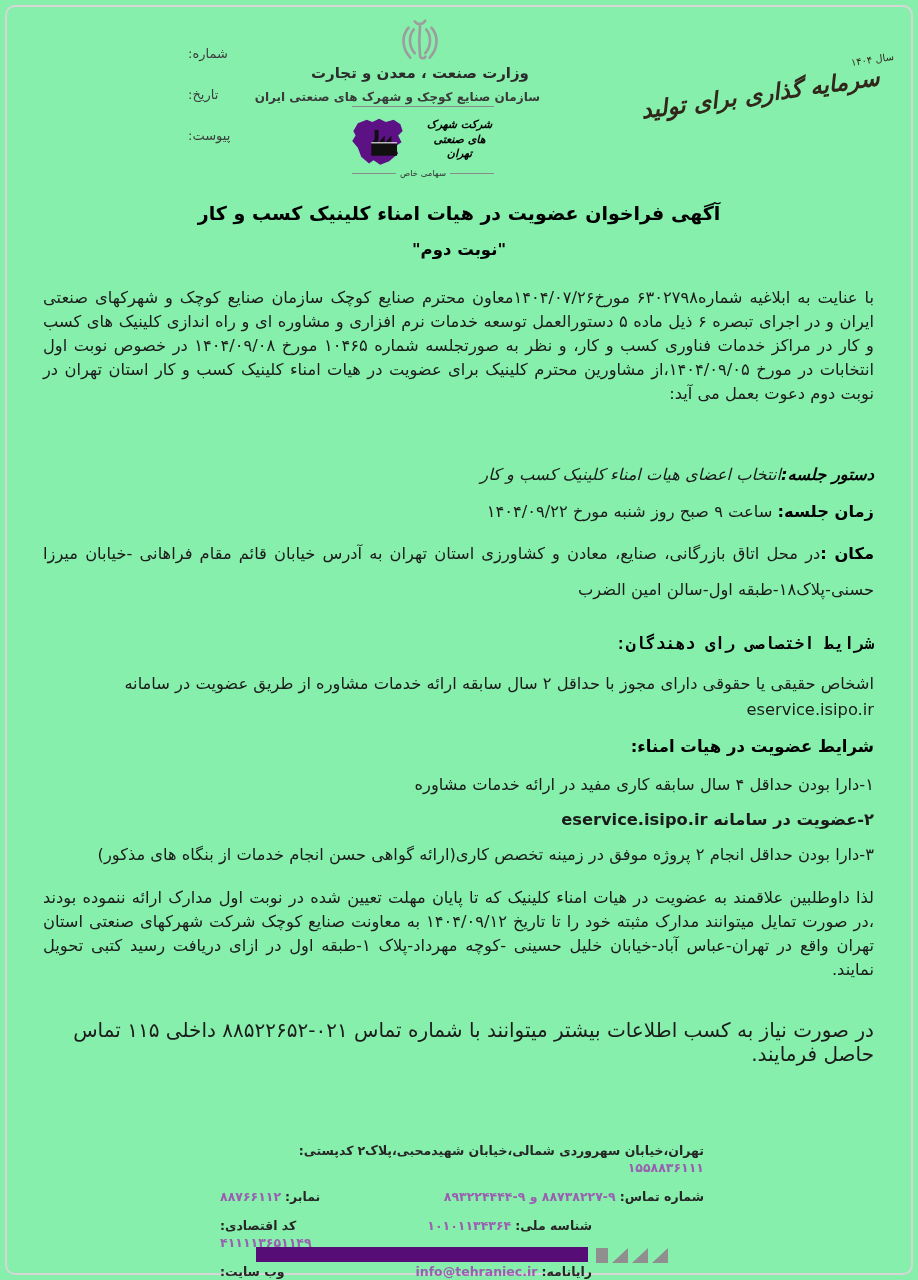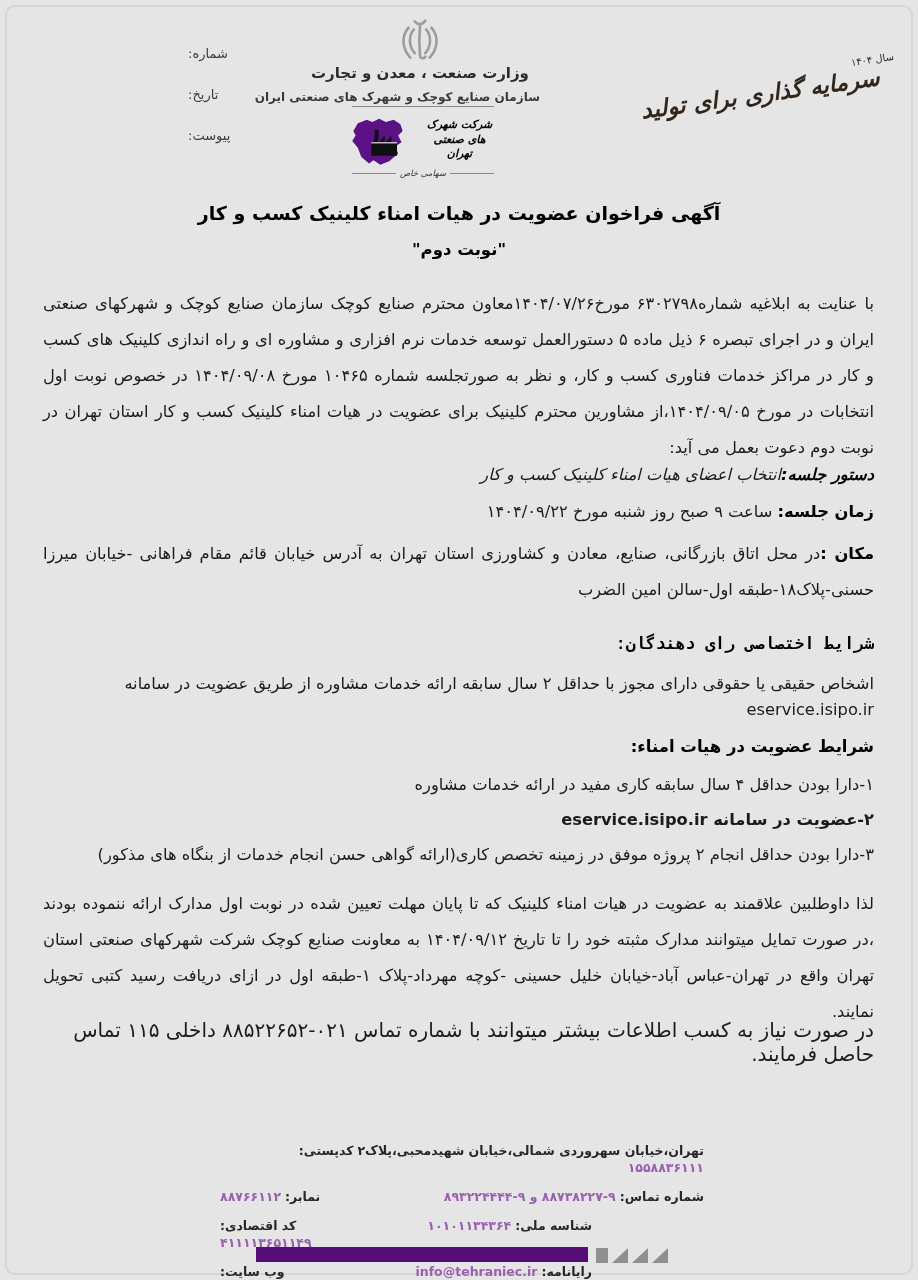--- a/index.html
+++ b/index.html
@@ -1,41 +1,41 @@
 <!DOCTYPE html>
 <html lang="fa" dir="rtl"><head>
 <meta charset="utf-8">
 <style>
   * { margin:0; padding:0; box-sizing:border-box; }
   html,body { background:#fff; }
   body { font-family:"DejaVu Sans", sans-serif; color:#1b1b1b; }
-  .page { position:relative; width:918px; height:1280px; background:#e5e5e5; overflow:hidden; margin:0 auto; direction:rtl; }
+  .page { position:relative; width:918px; height:1280px; background:#86efac; overflow:hidden; margin:0 auto; direction:rtl; }
   .frame { position:absolute; inset:5px; border:2px solid #d6d6d6; border-radius:10px; pointer-events:none; }
 
   
   .meta { position:absolute; left:188px; top:46px; width:70px; direction:rtl; text-align:left; font-size:13px; color:#3d3d3d; }
   .meta div { margin-bottom:26px; }
   .center-head { position:absolute; left:300px; top:18px; width:240px; text-align:center; }
   .emblem { display:block; margin:0 auto 2px auto; }
   .ministry { font-size:15px; font-weight:bold; color:#2c2c2c; letter-spacing:-0.3px; white-space:nowrap; }
   .org { font-size:12px; font-weight:bold; color:#3a3a3a; margin-top:8px; white-space:nowrap; }
   .rule1 { position:absolute; left:352px; top:106px; width:142px; border-top:1.5px solid #8a8a8a; }
   .logo-row { position:absolute; left:350px; top:111px; width:146px; height:58px; display:flex; flex-direction:row; align-items:center; gap:17px; direction:ltr; }
   .company-name { font-size:11px; font-weight:bold; color:#000; text-align:center; line-height:1.35; direction:rtl; flex:1; font-style:italic; }
   .type-row { position:absolute; left:352px; top:168px; width:142px; display:flex; align-items:center; gap:4px; }
   .type-row .ln { flex:1; border-top:1.2px solid #8a8a8a; }
-  .company-type { font-size:8.5px; color:#333; white-space:nowrap;font-style:italic; }
+  .company-type { font-size:8.5px; color:#333; white-space:nowrap; }
   .slogan { position:absolute; left:622px; top:70px; width:275px; transform:rotate(-8deg); color:#31261a; text-align:center; }
   .slogan .yr { font-size:10px; text-align:right; padding-left:18px; direction:rtl; }
   .slogan .txt { font-size:23px; font-style:italic; font-weight:bold; white-space:nowrap; letter-spacing:1px; }
 
   
   .title1 { position:absolute; left:60px; right:60px; top:202px; text-align:center; font-size:19px; font-weight:bold; color:#000; }
   .title2 { position:absolute; left:60px; right:60px; top:240px; text-align:center; font-size:16.5px; font-weight:bold; color:#000; }
-  .para { position:absolute; right:44px; left:43px; font-size:16.3px; line-height:36px; text-align:justify; }
+  .para { position:absolute; right:44px; left:43px; font-size:16.3px; line-height:24px; text-align:justify; }
   .line { position:absolute; right:44px; left:43px; font-size:16.3px; line-height:26px; }
   .lbl { font-weight:bold; color:#000; }
   .hd { position:absolute; right:44px; font-size:16.5px; font-weight:bold; color:#000; }
   .contact { position:absolute; right:44px; left:43px; top:1018px; font-size:20px; text-align:right; }
 
   
   .footer { position:absolute; left:220px; top:1142px; width:484px; font-size:12.5px; direction:rtl; }
   .f-row { display:flex; direction:rtl; margin-bottom:12px; line-height:17px; }
   .f-cell-r { flex:1.45; text-align:right; }
   .f-cell-l { flex:1; text-align:left; }

